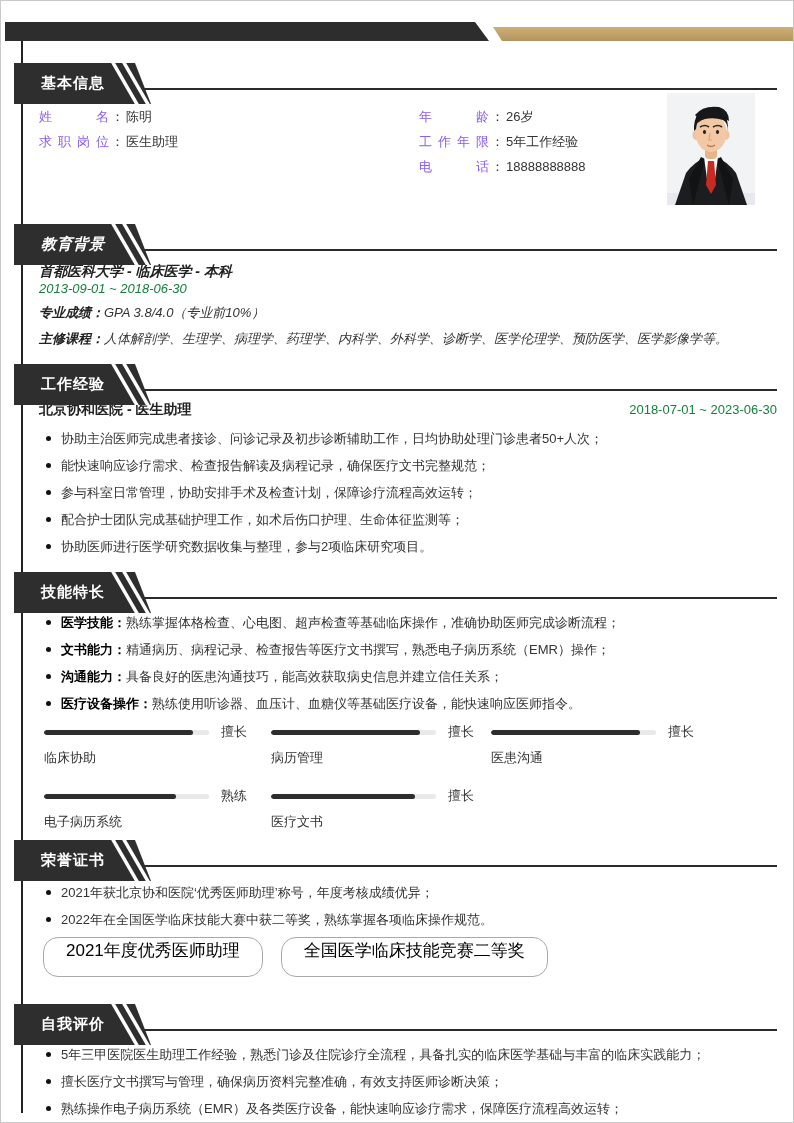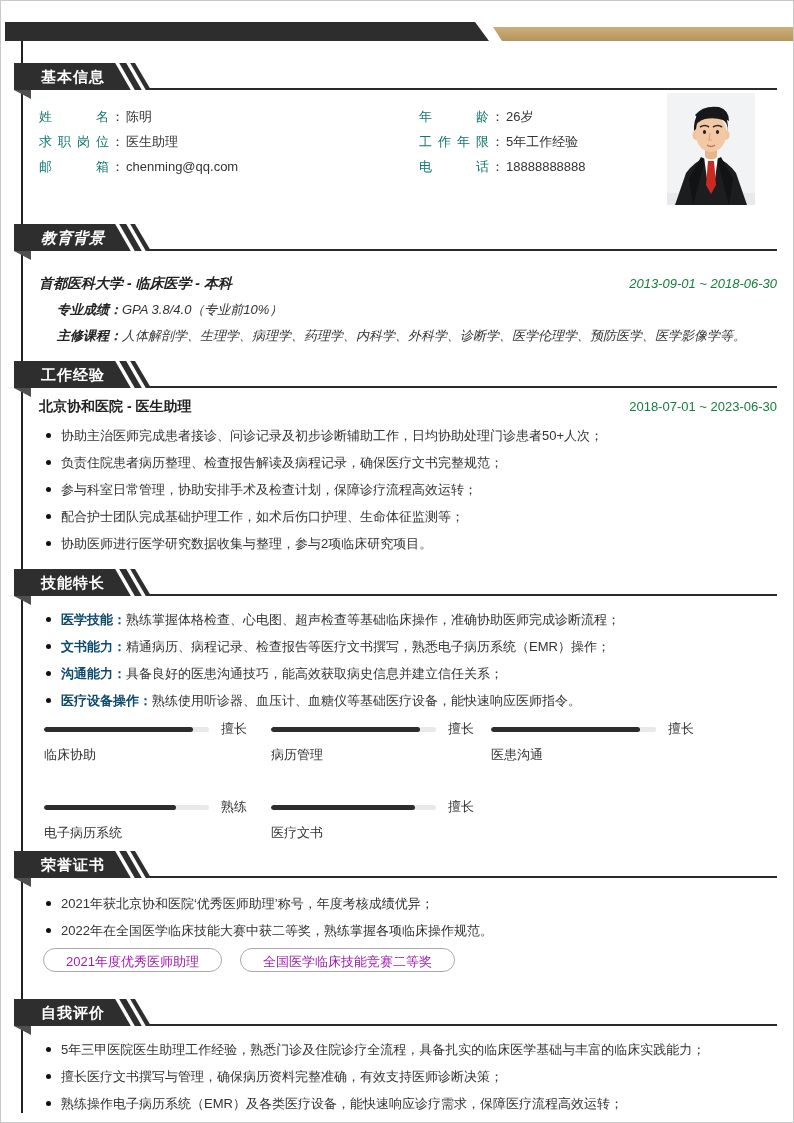--- a/index.html
+++ b/index.html
@@ -23,75 +23,75 @@
   }
   .vline {
     position:absolute; left:20px; top:40px; width:2px; height:1072px;
     background:#222; z-index:0;
   }
   
   .content { position:relative; padding-top:62px; }
   .sec-head { position:relative; margin:0 16px 0 13px; height:27px; }
   .sec-rule { position:absolute; left:8px; right:0; bottom:0; height:2px; background:#2b2b2b; }
   .ribbon {
-    position:relative; display:inline-block; height:27px; line-height:27px;
-    padding:0 46px 0 27px; background:#2e2e2e; color:#fff;
+    position:relative; display:inline-block; height:41px; line-height:27px;
+    padding:6px 46px 0 27px; background:#2e2e2e; color:#fff;
     font-weight:bold; font-size:15px; letter-spacing:1px; z-index:2;
     clip-path:polygon(0 0, calc(100% - 16px) 0, 100% 100%, 0 100%);
   }
   .stripe { position:absolute; top:0; bottom:0; width:4px; background:#fff; transform:skewX(30deg); }
   .stripe.s1 { right:24px; }
   .stripe.s2 { right:13px; }
   .fold {
     position:absolute; left:0; top:27px; width:17px; height:9px;
     background:#4f4f4f; clip-path:polygon(0 0, 100% 0, 100% 100%); z-index:1;
   }
   
   .sec-basic { position:relative; }
   .bi-cols { display:flex; padding:14px 0 0 38px; }
   .bi-col-left { width:380px; }
   .bi-field { line-height:25px; white-space:nowrap; }
-  .f-label { display:inline-block; width:70px; text-align:justify; text-align-last:justify; color:#0f766e; }
+  .f-label { display:inline-block; width:70px; text-align:justify; text-align-last:justify; color:#8b5cf6; }
   .f-colon { padding:0 2px; }
   .photo {
     position:absolute; top:30px; right:38px; width:88px; height:112px;
     overflow:hidden; background:#f2f3f5;
   }
   
   .row-flex { display:flex; justify-content:space-between; align-items:baseline; margin:0 16px 0 38px; }
   .line-title { font-weight:bold; font-size:14px; color:#222; }
   .line-date { font-size:13px; color:#15803d; }
-  .kv-row { margin-left:56px; line-height:26px; }
+  .kv-row { margin-left:38px; line-height:26px; }
   .kv-label { font-weight:bold; color:#222; }
   .bullets { list-style:none; }
   .bullet { position:relative; padding-left:22px; line-height:27px; color:#333; }
   .bullet::before {
     content:""; position:absolute; left:7px; top:11px; width:5px; height:5px;
     border-radius:50%; background:#111;
   }
-  .b-label { font-weight:bold; color:#0c4a6e; }
+  .b-label { font-weight:bold; color:#000000; }
   
   .bars {
     display:grid; grid-template-columns:227px 220px 1fr;
-    row-gap:36px; margin:8px 16px 0 43px;
+    row-gap:22px; margin:8px 16px 0 43px;
   }
   .bar-row { display:flex; align-items:center; height:14px; }
   .bar-track { width:165px; height:5px; border-radius:3px; background:#e9e9e9; overflow:hidden; }
   .bar-fill { height:100%; border-radius:3px; background:#2d2d2d; }
   .bar-level { margin-left:12px; font-size:13px; color:#333; }
   .bar-name { margin-top:10px; font-size:13px; color:#333; }
   
   .badges { display:flex; gap:18px; margin:4px 16px 0 42px; }
   .badge {
-    height:24px; line-height:26px; padding:0 22px; border:1px solid #a9a9a9;
-    border-radius:15px; font-size:13px; color:#a21caf; background:#fff;
+    height:40px; line-height:26px; padding:0 22px; border:1px solid #a9a9a9;
+    border-radius:15px; font-size:17px; color:#000000; background:#fff;
   }
   
   .mt-basic-edu { margin-top:45px;font-style:italic; }
-  .pad-after-head { margin-top:24px; }
+  .pad-after-head { margin-top:12px;flex-direction:column; }
   .edu-kv { margin-top:4px; }
   .exp-title-row { margin-top:10px; }
   .exp-bullets { margin:6px 16px 0 38px; }
   .skill-bullets { margin:10px 16px 0 38px; }
   .honor-bullets { margin:12px 16px 0 38px; }
   .self-bullets { margin:10px 16px 0 38px; }
   .mt-exp { margin-top:12px; }
   .mt-skill { margin-top:12px; }
   .mt-honor { margin-top:9px; }
   .mt-self { margin-top:27px; }
@@ -122,23 +122,20 @@
 
             <div class="bi-field">
               <span class="f-label">姓名</span><span class="f-colon">：</span><span>陈明</span>
             </div>
 
 
             <div class="bi-field">
               <span class="f-label">求职岗位</span><span class="f-colon">：</span><span>医生助理</span>
             </div>
 
-            <div class="bi-field">
-              <span class="f-label">邮箱</span><span class="f-colon">：</span><span>chenming@qq.com</span>
-            </div>
           </div>
         <div class="bi-col-right">
 
             <div class="bi-field">
               <span class="f-label">年龄</span><span class="f-colon">：</span><span>26岁</span>
             </div>
 
             <div class="bi-field">
               <span class="f-label">工作年限</span><span class="f-colon">：</span><span>5年工作经验</span>
             </div>
@@ -215,21 +212,21 @@
 
       <div class="row-flex exp-title-row">
         <span class="line-title">北京协和医院 - 医生助理</span>
         <span class="line-date">2018-07-01 ~ 2023-06-30</span>
       </div>
 
       <ul class="bullets exp-bullets">
 
           <li class="bullet">协助主治医师完成患者接诊、问诊记录及初步诊断辅助工作，日均协助处理门诊患者50+人次；</li>
 
-          <li class="bullet">负责住院患者病历整理、检查报告解读及病程记录，确保医疗文书完整规范；</li>
+          <li class="bullet">能快速响应诊疗需求、检查报告解读及病程记录，确保医疗文书完整规范；</li>
 
           <li class="bullet">参与科室日常管理，协助安排手术及检查计划，保障诊疗流程高效运转；</li>
 
           <li class="bullet">配合护士团队完成基础护理工作，如术后伤口护理、生命体征监测等；</li>
 
           <li class="bullet">协助医师进行医学研究数据收集与整理，参与2项临床研究项目。</li>
         </ul>
     </section>
 
     <section class="mt-skill">

